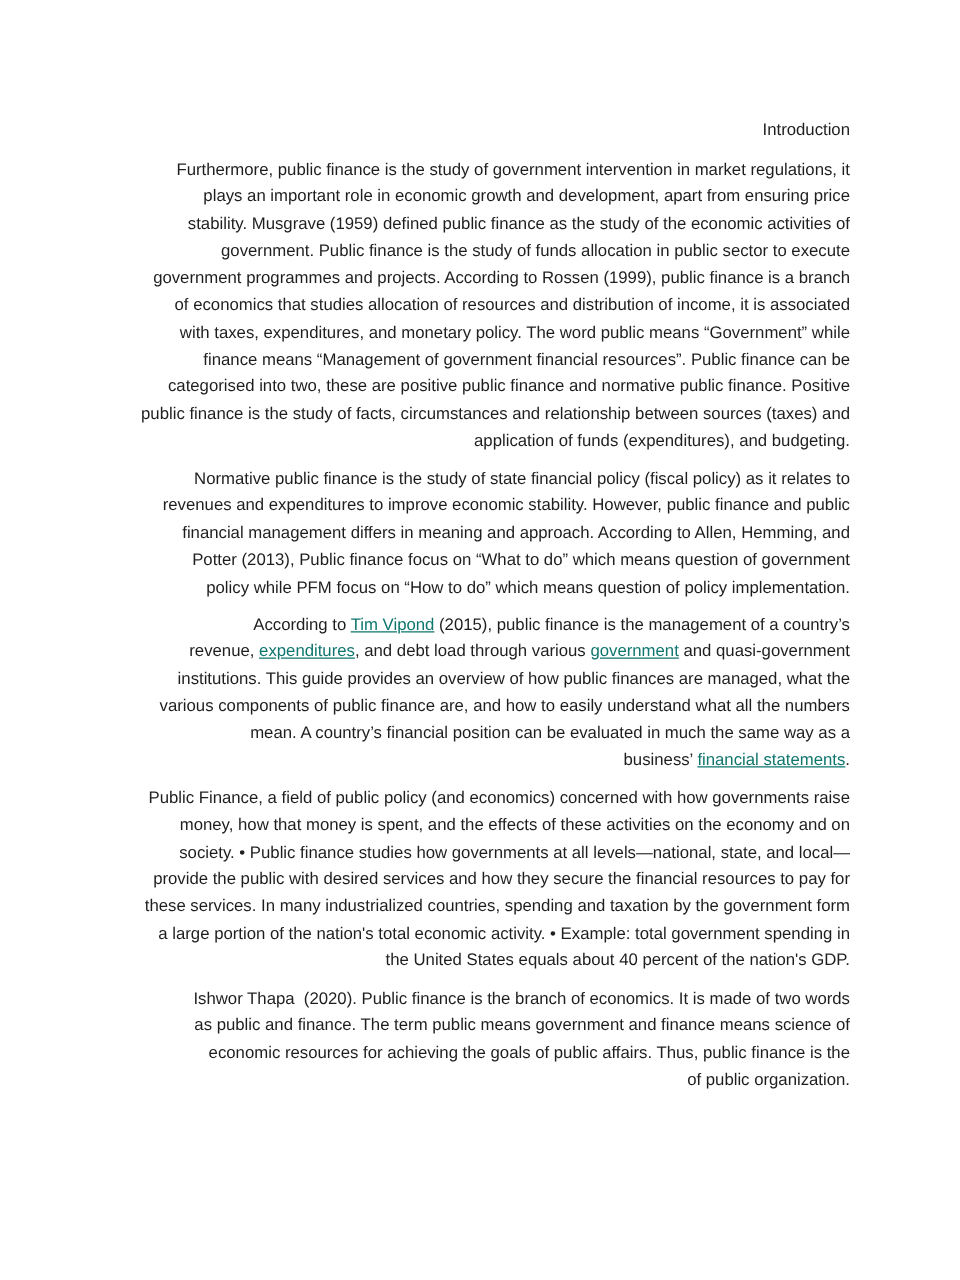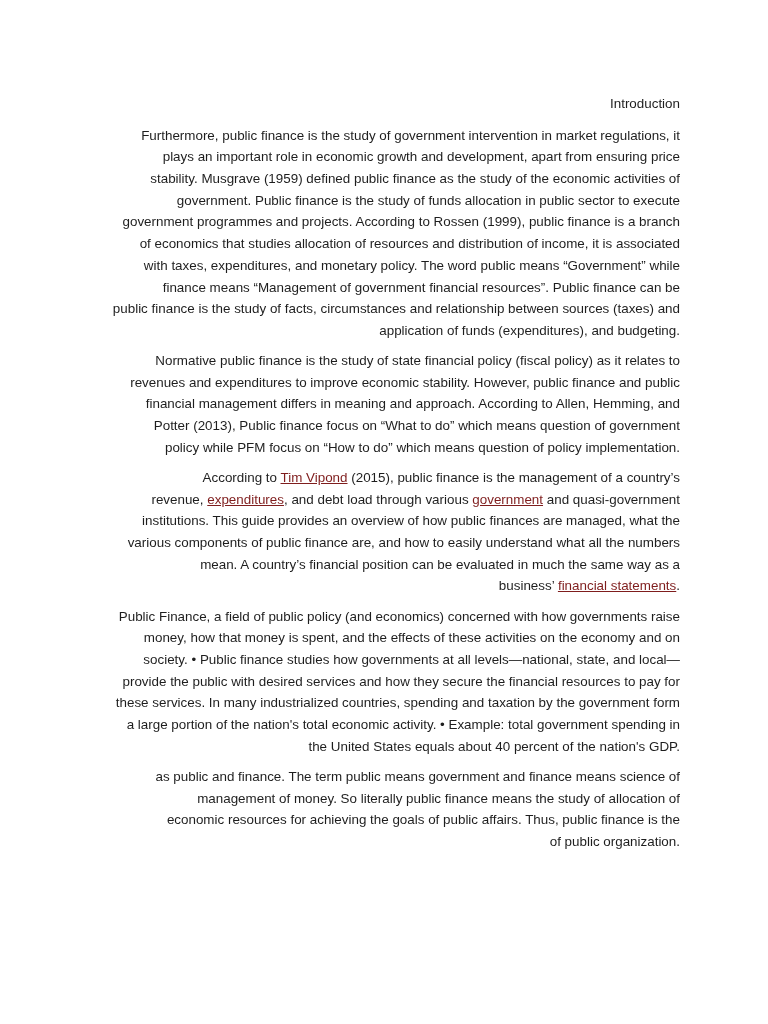--- a/index.html
+++ b/index.html
@@ -5,37 +5,38 @@
   html, body { margin: 0; padding: 0; background: #ffffff; }
   body { width: 768px; height: 1024px; overflow: hidden; position: relative; }
   .page {
     position: absolute; left: 90px; top: 93px; width: 590px;
     font-family: Liberation Sans, sans-serif;
     font-size: 13.4px; color: #1e1e1e; text-align: right;
   }
   .line { display: block; height: 21.7px; line-height: 21.7px; white-space: nowrap; }
   .heading { margin-bottom: 10px; }
   .para { margin-bottom: 8.5px; }
-  a.link { color: #7f1d1d; text-decoration: underline; }
+  a.link { color: #0f766e; text-decoration: underline; }
 </style>
 </head>
 <body>
 
 <div class="page">
   <div class="line heading">Introduction</div>
 
   <div class="para">
     <span class="line">Furthermore, public finance is the study of government intervention in market regulations, it</span>
     <span class="line">plays an important role in economic growth and development, apart from ensuring price</span>
     <span class="line">stability. Musgrave (1959) defined public finance as the study of the economic activities of</span>
     <span class="line">government. Public finance is the study of funds allocation in public sector to execute</span>
     <span class="line">government programmes and projects. According to Rossen (1999), public finance is a branch</span>
     <span class="line">of economics that studies allocation of resources and distribution of income, it is associated</span>
     <span class="line">with taxes, expenditures, and monetary policy. The word public means “Government” while</span>
     <span class="line">finance means “Management of government financial resources”. Public finance can be</span>
+    <span class="line">categorised into two, these are positive public finance and normative public finance. Positive</span>
     <span class="line">public finance is the study of facts, circumstances and relationship between sources (taxes) and</span>
     <span class="line">application of funds (expenditures), and budgeting.</span>
   </div>
 
   <div class="para">
     <span class="line">Normative public finance is the study of state financial policy (fiscal policy) as it relates to</span>
     <span class="line">revenues and expenditures to improve economic stability. However, public finance and public</span>
     <span class="line">financial management differs in meaning and approach. According to Allen, Hemming, and</span>
     <span class="line">Potter (2013), Public finance focus on “What to do” which means question of government</span>
     <span class="line">policy while PFM focus on “How to do” which means question of policy implementation.</span>
@@ -54,18 +55,18 @@
     <span class="line">Public Finance, a field of public policy (and economics) concerned with how governments raise</span>
     <span class="line">money, how that money is spent, and the effects of these activities on the economy and on</span>
     <span class="line">society. • Public finance studies how governments at all levels—national, state, and local—</span>
     <span class="line">provide the public with desired services and how they secure the financial resources to pay for</span>
     <span class="line">these services. In many industrialized countries, spending and taxation by the government form</span>
     <span class="line">a large portion of the nation's total economic activity. • Example: total government spending in</span>
     <span class="line">the United States equals about 40 percent of the nation's GDP.</span>
   </div>
 
   <div class="para">
+    <span class="line">Ishwor Thapa&nbsp; (2020). Public finance is the branch of economics. It is made of two words</span>
     <span class="line">as public and finance. The term public means government and finance means science of</span>
-    <span class="line">management of money. So literally public finance means the study of allocation of</span>
     <span class="line">economic resources for achieving the goals of public affairs. Thus, public finance is the</span>
     <span class="line">of public organization.</span>
   </div>
 </div>
 
 </body></html>

